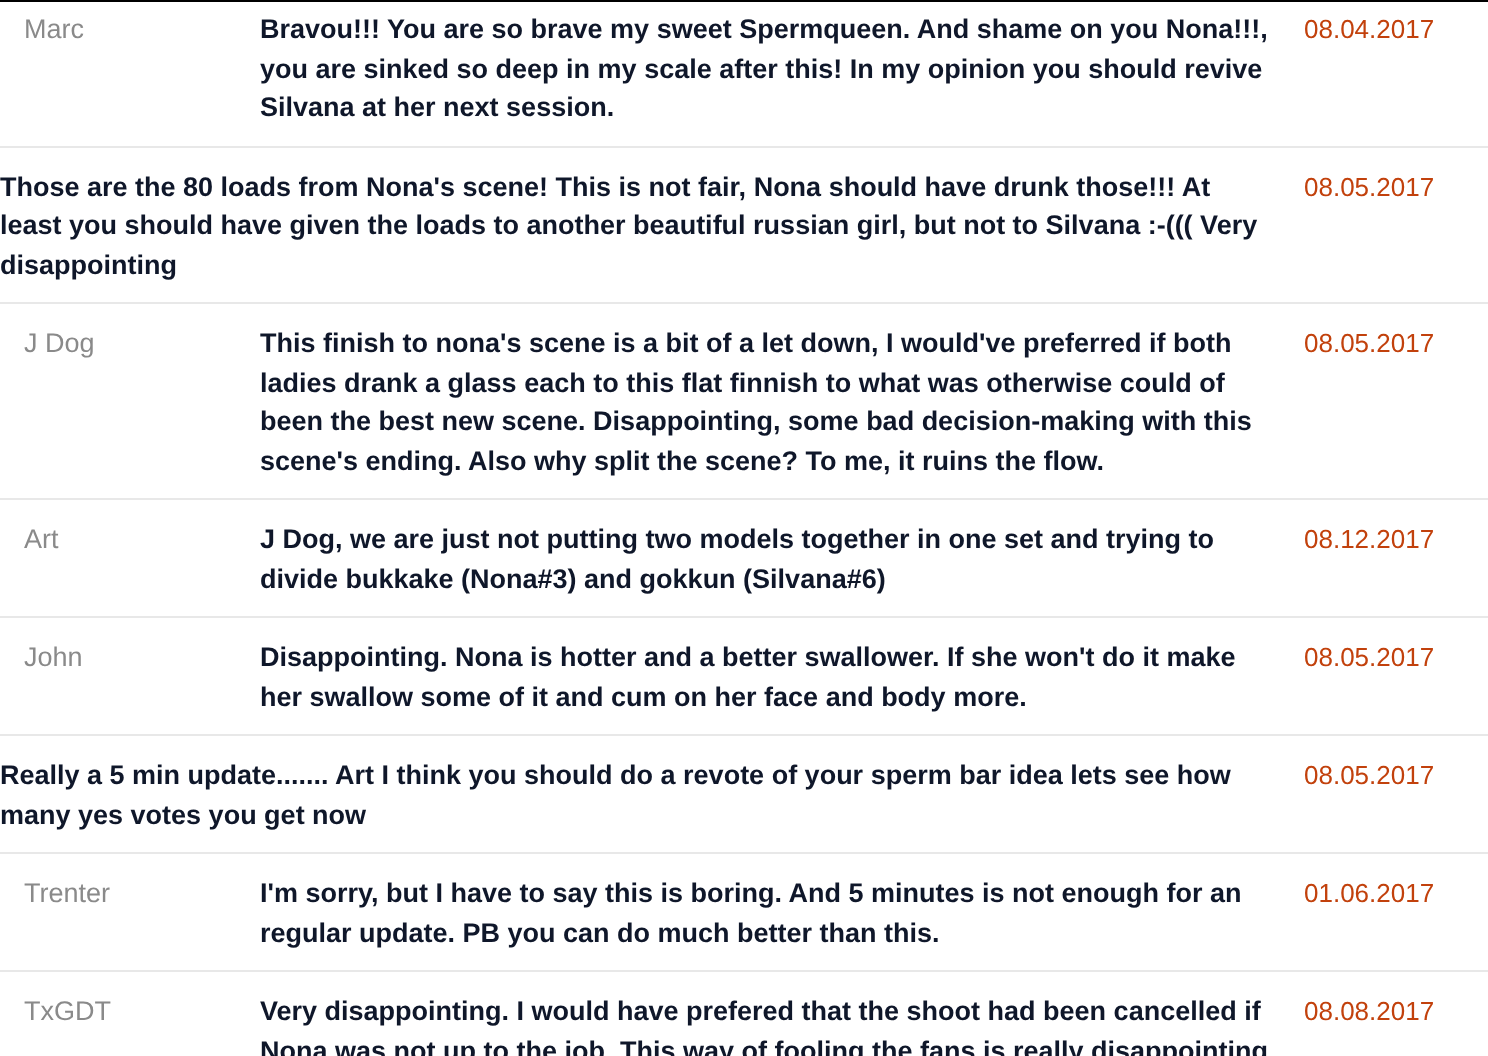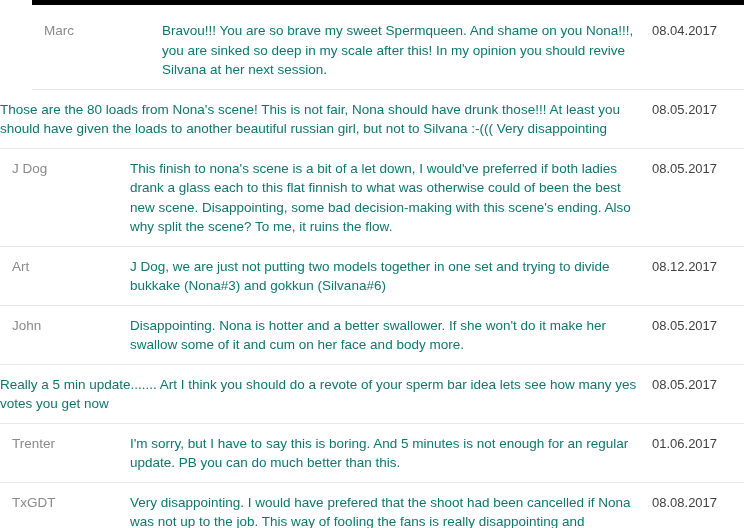--- a/index.html
+++ b/index.html
@@ -18,47 +18,47 @@
     width: 744px;
   }
   .comment-row {
     display: flex;
     align-items: flex-start;
     border-bottom: 1px solid #e8e8e8;
     padding: 10px 0 9px 0;
     box-sizing: border-box;
   }
   .comment-row:first-child {
-    border-top: 5px solid #000000;
-    padding-top: 16px;
-    margin-left: 32px;
+    border-top: 1px solid #000000;
+    padding-top: 4px;
   }
   .author {
     width: 130px;
     min-width: 130px;
     padding-left: 12px;
     box-sizing: border-box;
     font-size: 13.5px;
     color: #8a8a8a;
     line-height: 19px;
   }
   .body {
     flex: 1;
     padding-right: 14px;
     font-size: 13.5px;
-    color: #0f766e;
+    color: #0f172a;
     line-height: 19.5px;
     word-wrap: break-word;
+    font-weight: bold;
   }
   .date {
     width: 92px;
     min-width: 92px;
     text-align: left;
     font-size: 13px;
-    color: #404040;
+    color: #c2410c;
     line-height: 19px;
     padding-right: 8px;
     box-sizing: border-box;
   }
 </style>
 </head>
 <body>
 
 <div class="comment-list">
 

